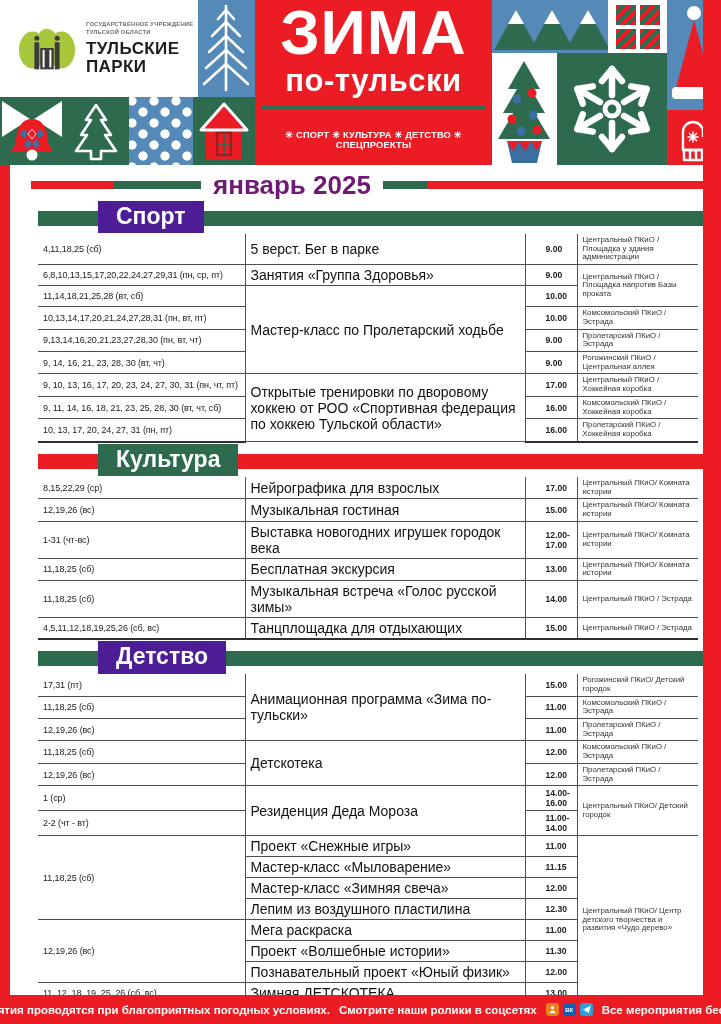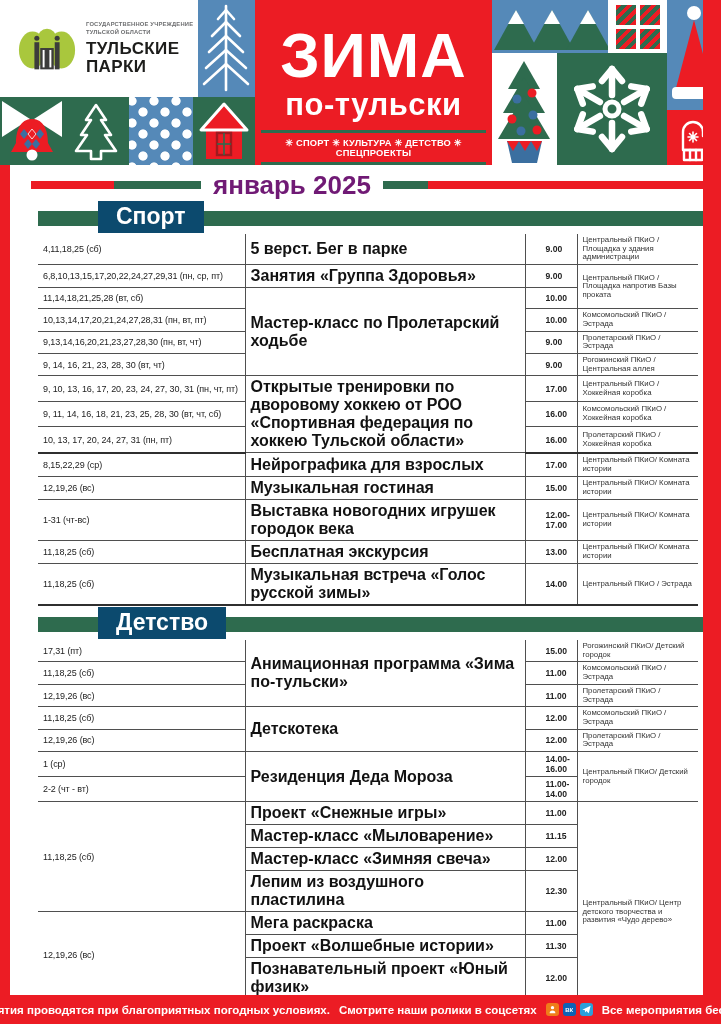--- a/index.html
+++ b/index.html
@@ -15,53 +15,53 @@
   .logo-org{font-size:5.8px;color:#6d6e70;font-weight:bold;letter-spacing:.2px;line-height:1.25;}
   .logo-name{font-size:17px;font-weight:bold;color:#1d1d1b;line-height:1.05;letter-spacing:.4px;margin-top:4px;}
   .pine-tile{left:198px;top:0;width:57px;height:97px;}
   .bell-tile{left:0;top:97px;width:64px;height:68px;}
   .fir-tile{left:64px;top:97px;width:65px;height:68px;}
   .dots-tile{left:129px;top:97px;width:64px;height:68px;
     background-color:#5589b8;
     background-image:radial-gradient(circle,#fff 4.2px,rgba(0,0,0,0) 5px),radial-gradient(circle,#fff 4.2px,rgba(0,0,0,0) 5px);
     background-size:22px 22px,22px 22px;background-position:3px 4px,14px 15px;}
   .house-tile{left:193px;top:97px;width:62px;height:68px;}
-  .title-tile{left:255px;top:0;width:237px;height:165px;display:flex;flex-direction:column;align-items:center;justify-content:flex-end;padding-top:12px;box-sizing:border-box;}
+  .title-tile{left:255px;top:0;width:237px;height:165px;display:flex;flex-direction:column;align-items:center;justify-content:center;padding-top:12px;box-sizing:border-box;}
   .big-title{color:#fff;font-weight:bold;font-size:63px;line-height:.92;letter-spacing:1px;}
   .sub-title{color:#ffffff;font-weight:bold;font-size:31px;line-height:1;margin-top:4px;letter-spacing:.5px;}
   .tagline{margin-top:10px;border-top:3px solid #2e6b4e;border-bottom:3px solid #2e6b4e;
-    color:#fff;font-weight:bold;font-size:9.3px;padding:4px 2px;width:221px;text-align:center;letter-spacing:.2px;}
+    color:#fff;font-weight:bold;font-size:9.3px;padding:20px 2px;width:221px;text-align:center;letter-spacing:.2px;}
   .mount-tile{left:492px;top:0;width:116px;height:53px;}
   .gift-tile{left:608px;top:0;width:59px;height:53px;display:flex;align-items:center;justify-content:center;}
   .gift-grid{display:grid;grid-template-columns:20px 20px;grid-template-rows:20px 20px;gap:4px;}
   .gift-grid div{background:repeating-linear-gradient(135deg,#ec1c24 0 4px,#2e6b4e 4px 8px);}
   .hat-tile{left:667px;top:0;width:54px;height:110px;}
   .pot-tile{left:492px;top:53px;width:65px;height:112px;}
   .snow-tile{left:557px;top:53px;width:110px;height:112px;display:flex;align-items:center;justify-content:center;}
   .mitt-tile{left:667px;top:110px;width:54px;height:55px;}
   
   .month-row{display:flex;align-items:center;height:30px;margin:5px 0 1px;padding-left:31px;}
   .mbar{height:8px;}
   .mbar-left{width:170px;background:linear-gradient(90deg,#ec1c24 0 49%,#2e6b4e 49%);}
   .mbar-right{flex:1;background:linear-gradient(90deg,#2e6b4e 0 14%,#ec1c24 14%);margin-right:18px;}
   .month-text{color:#701a75;font-weight:bold;font-size:26px;margin:0 12px;white-space:nowrap;}
   
   .inner{margin:0 23px 0 38px;}
   .sec-head{position:relative;height:30px;margin:3px 0 1px;}
   .sec-bar{position:absolute;left:0;right:-5px;top:8px;height:15px;}
   .sec-bar.green{background:#2e6b4e}.sec-bar.red{background:#ec1c24}
   .sec-label{position:absolute;left:60px;top:-2px;padding:2px 18px 4px;color:#fff;font-weight:bold;font-size:23px;line-height:1.15;}
-  .sec-label.red{background:#0c4a6e}.sec-label.green{background:#2e6b4e}
+  .sec-label.red{background:#4c1d95}.sec-label.green{background:#2e6b4e}
   table{width:100%;border-collapse:collapse;table-layout:fixed;}
   col.w-d{width:207px}col.w-e{width:280px}col.w-t{width:52px}col.w-l{width:121px}
   td{border-bottom:1px solid #4f4f4f;padding:2px 5px;vertical-align:middle;height:16px;color:#222;}
   tr:last-child td{border-bottom:2px solid #2f2f2f;}
   .col-e,.col-t,.col-l{border-left:1px solid #4f4f4f;}
   .col-d{font-size:9px;letter-spacing:-.1px;}
-  .col-e{font-size:16px;font-weight:bold;color:#121212;}
+  .col-e{font-size:14px;font-weight:normal;color:#121212;}
   .col-t{font-size:8.6px;font-weight:bold;text-align:center;padding:2px 20px;}
   .col-l{font-size:7.8px;line-height:1.12;color:#333;}
   
   .border-left{position:absolute;left:0;top:165px;bottom:0;width:10px;background:#ec1c24;z-index:1;}
   .border-right{position:absolute;right:0;top:0;bottom:0;width:18px;background:#ec1c24;z-index:1;}
   .footer{position:absolute;left:0;right:0;bottom:0;height:29px;background:#ec1c24;z-index:2;
     display:flex;align-items:center;justify-content:center;gap:9px;
     color:#fff;font-weight:bold;font-size:11.5px;white-space:nowrap;}
   .sicons{display:inline-flex;gap:4px;align-items:center;}
   .sicon{width:13px;height:13px;border-radius:3px;display:inline-flex;align-items:center;justify-content:center;}
@@ -304,20 +304,24 @@
             </tr>
             <tr>
               <td class="col-d">10, 13, 17, 20, 24, 27, 31 (пн, пт)</td>
               <td class="col-t">16.00</td>
               <td class="col-l">Пролетарский ПКиО / Хоккейная коробка</td>
             </tr>
           </tbody>
         </table>
       </section>
       <section>
+        <div class="sec-head">
+          <div class="sec-bar red"></div>
+          <div class="sec-label green">Культура</div>
+        </div>
         <table>
           <colgroup>
             <col class="w-d">
             <col class="w-e">
             <col class="w-t">
             <col class="w-l">
           </colgroup>
           <tbody>
             <tr>
               <td class="col-d">8,15,22,29 (ср)</td>
@@ -340,20 +344,26 @@
             <tr>
               <td class="col-d">11,18,25 (сб)</td>
               <td class="col-e">Бесплатная экскурсия</td>
               <td class="col-t">13.00</td>
               <td class="col-l">Центральный ПКиО/ Комната истории</td>
             </tr>
             <tr>
               <td class="col-d">11,18,25 (сб)</td>
               <td class="col-e">Музыкальная встреча «Голос русской зимы»</td>
               <td class="col-t">14.00</td>
+              <td class="col-l">Центральный ПКиО / Эстрада</td>
+            </tr>
+            <tr>
+              <td class="col-d">4,5,11,12,18,19,25,26 (сб, вс)</td>
+              <td class="col-e">Танцплощадка для отдыхающих</td>
+              <td class="col-t">15.00</td>
               <td class="col-l">Центральный ПКиО / Эстрада</td>
             </tr>
           </tbody>
         </table>
       </section>
       <section>
         <div class="sec-head">
           <div class="sec-bar green"></div>
           <div class="sec-label red">Детство</div>
         </div>

